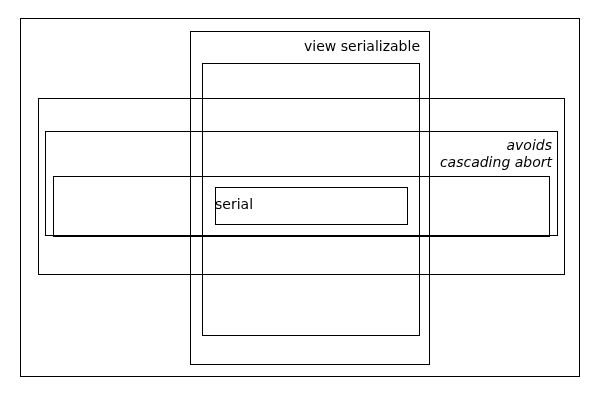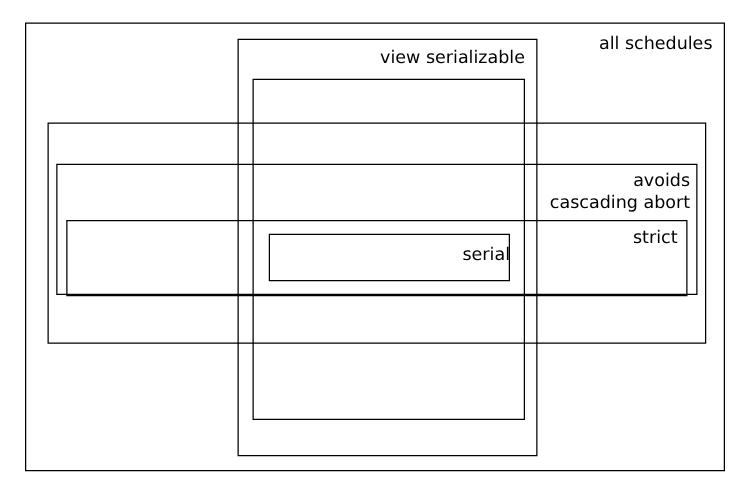--- a/index.html
+++ b/index.html
@@ -25,40 +25,38 @@
   .label {
     position: absolute;
     font-size: 14px;
     line-height: 17px;
     color: #000000;
     white-space: pre-line;
     text-align: right;
     font-family: "DejaVu Sans", "Liberation Sans", sans-serif;
   }
   .label.right  { text-align: right; }
-  .label.center { text-align: right; }
+  .label.center { text-align: left; }
 </style>
 </head>
 <body>
 
 <div id="canvas" style="background: rgb(255, 255, 255);">
 
   <div class="box" style="left: 20px; top: 18px; width: 560px; height: 359px; border-color: rgb(0, 0, 0);"></div>
-  <div class="label right" style="left: 330px; top: 27px; width: 240px; color: rgb(0, 0, 0);">all schedules</div>
 
   <div class="box" style="left: 190px; top: 31px; width: 240px; height: 334px; border-color: rgb(0, 0, 0);"></div>
   <div class="label right" style="left: 200px; top: 38px; width: 220px; color: rgb(0, 0, 0);">view serializable</div>
 
   <div class="box" style="left: 202px; top: 63px; width: 218px; height: 273px; border-color: rgb(0, 0, 0);"></div>
 
   <div class="box" style="left: 38px; top: 98px; width: 527px; height: 177px; border-color: rgb(0, 0, 0);"></div>
 
   <div class="box" style="left: 45px; top: 131px; width: 513px; height: 105px; border-color: rgb(0, 0, 0);"></div>
-  <div class="label right" style="left: 350px; top: 137px; width: 202px; color: rgb(0, 0, 0);">avoids
+  <div class="label right" style="left: 350px; top: 137px; width: 202px; color: rgb(0, 0, 0); font-style: italic;">avoids
 cascading abort</div>
 
   <div class="box" style="left: 53px; top: 176px; width: 497px; height: 61px; border-color: rgb(0, 0, 0);"></div>
-  <div class="label right" style="left: 340px; top: 182px; width: 202px; color: rgb(0, 0, 0);">strict</div>
 
   <div class="box" style="left: 215px; top: 187px; width: 193px; height: 38px; border-color: rgb(0, 0, 0);"></div>
   <div class="label center" style="left: 215px; top: 196px; width: 193px; color: rgb(0, 0, 0);">serial</div>
 
 </div>
 
 </body></html>

